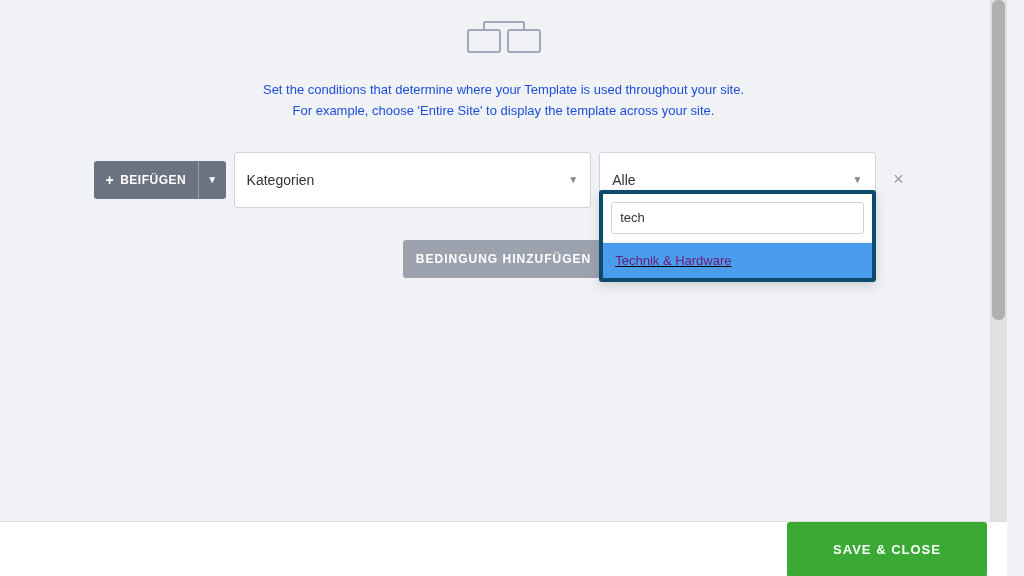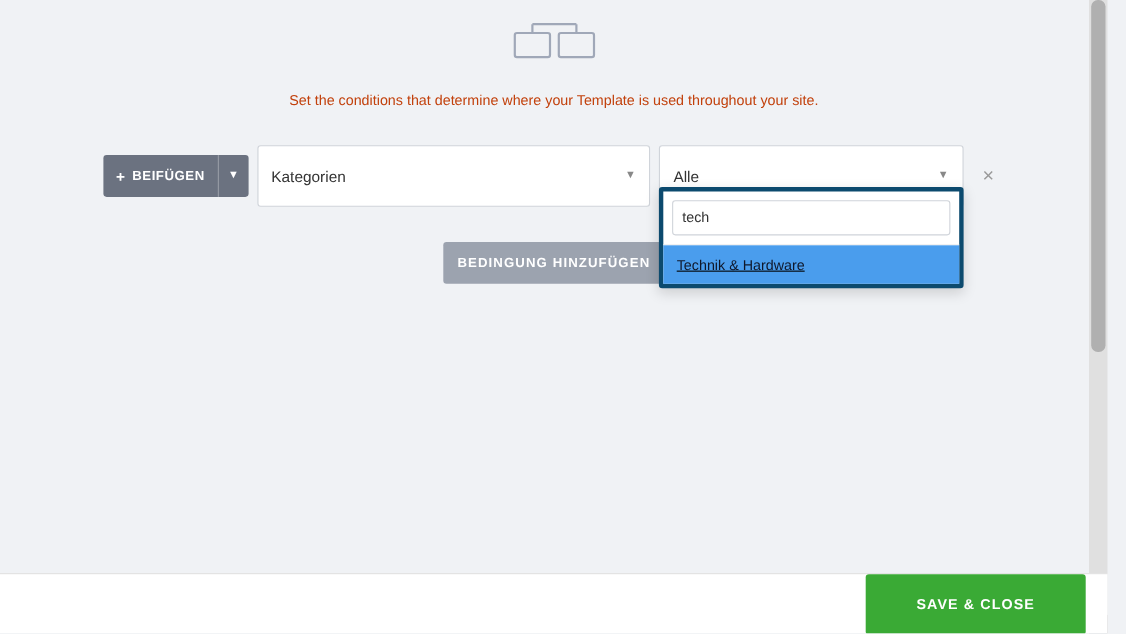--- a/index.html
+++ b/index.html
@@ -73,21 +73,21 @@
     .heading {
       font-size: 26px;
       font-weight: 400;
       color: #333;
       text-align: center;
       margin-bottom: 14px;
     }
 
     .subtext {
       font-size: 13px;
-      color: #c2410c;
+      color: #1d4ed8;
       text-align: center;
       line-height: 1.6;
       margin-bottom: 30px;
     }
 
     .controls-row {
       display: flex;
       align-items: center;
       gap: 8px;
       width: 820px;
@@ -203,21 +203,21 @@
     }
 
     .dropdown-item {
       padding: 10px 12px;
       font-size: 13px;
       cursor: pointer;
     }
 
     .dropdown-item.selected {
       background: #4a9ded;
-      color: #0f172a;
+      color: #701a75;
     }
 
     .add-condition-btn {
       background: #9ca3af;
       color: white;
       border: none;
       padding: 12px 13px;
       font-size: 12px;
       font-weight: 700;
       letter-spacing: 1px;
@@ -277,20 +277,21 @@
 
         <rect x="4" y="20" width="32" height="22" rx="2" fill="none" stroke="#a0a8b8" stroke-width="2"></rect>
 
         <rect x="44" y="20" width="32" height="22" rx="2" fill="none" stroke="#a0a8b8" stroke-width="2"></rect>
       </svg>
     </div>
 
 
     <p class="subtext">
       <span>Set the conditions that determine where your Template is used throughout your site.</span><br>
+      <span>For example, choose 'Entire Site' to display the template across your site.</span>
     </p>
 
     <div class="controls-row">
 
       <button class="beifugen-btn">
         <div class="beifugen-main">
           <span class="beifugen-plus">+</span>
           <span>BEIFÜGEN</span>
         </div>
         <div class="beifugen-divider"></div>

